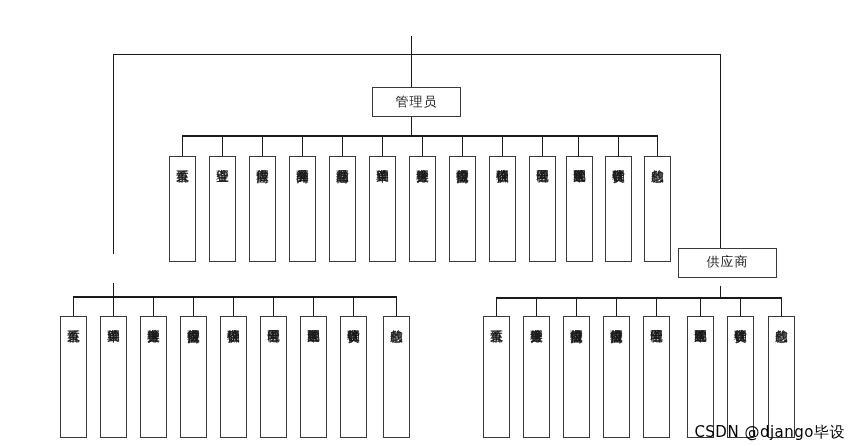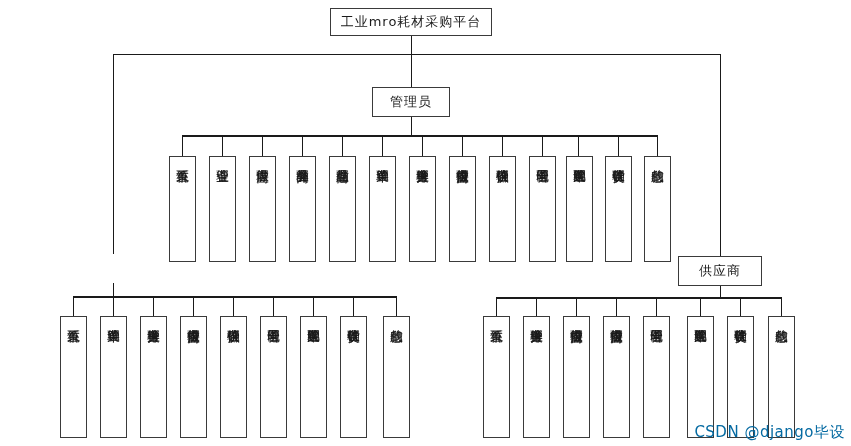--- a/index.html
+++ b/index.html
@@ -59,47 +59,44 @@
   .ln.h { height: 1px; }
   .ln.v { width: 1px; }
   .ln.thick.h { height: 2px; }
 
   
   #watermark {
     position: absolute;
     right: 6px;
     bottom: 4px;
     font-size: 15px;
-    color: #0369a1;
+    color: #000000;
     letter-spacing: 0.5px;
     white-space: nowrap;
     user-select: none;
     pointer-events: none;
   }
 </style>
 </head>
 <body>
 
 <div id="canvas">
 
-  <div class="box h" style="left:330px; top:8px; width:162px; height:28px;">
-    <span>工业mro耗材采购平台</span>
-  </div>
 
   <div class="ln v" style="left:411px; top:36px; height:18px;"></div>
 
   <div class="ln h" style="left:113px; top:54px; width:608px;"></div>
 
   <div class="ln v" style="left:411px; top:54px; height:33px;"></div>
 
   <div class="ln v" style="left:113px; top:54px; height:200px;"></div>
 
   <div class="ln v" style="left:720px; top:54px; height:202px;"></div>
 
-  <div class="box h" style="left:372px; top:87px; width:78px; height:30px;">
+  <div class="box h" style="left:372px; top:87px; width:89px; height:30px;">
     <span>管理员</span>
   </div>
   <div class="ln v" style="left:411px; top:117px; height:18px;"></div>
   <div class="ln thick h" style="left:182px; top:135px; width:475px;"></div>
 
   <div class="ln v" style="left:182px; top:135px; height:21px;"></div>
   <div class="ln v" style="left:222px; top:135px; height:21px;"></div>
   <div class="ln v" style="left:262px; top:135px; height:21px;"></div>
   <div class="ln v" style="left:302px; top:135px; height:21px;"></div>
   <div class="ln v" style="left:342px; top:135px; height:21px;"></div>
@@ -186,21 +183,21 @@
   <div class="box v" style="left:300px; top:316px; width:27px; height:122px;">
       <span class="vtxt">采购配送管理</span>
     </div>
   <div class="box v" style="left:340px; top:316px; width:27px; height:122px;">
       <span class="vtxt">确认收货管理</span>
     </div>
   <div class="box v" style="left:383px; top:316px; width:27px; height:122px;">
       <span class="vtxt">我的信息</span>
     </div>
 
-  <div class="box h" style="left:678px; top:256px; width:84px; height:30px;">
+  <div class="box h" style="left:678px; top:248px; width:99px; height:30px;font-family:Liberation Mono, monospace;">
     <span>供应商</span>
   </div>
   <div class="ln v" style="left:720px; top:286px; height:12px;"></div>
   <div class="ln thick h" style="left:496px; top:297px; width:286px;"></div>
 
   <div class="ln v" style="left:496px; top:297px; height:19px;"></div>
   <div class="ln v" style="left:536px; top:297px; height:19px;"></div>
   <div class="ln v" style="left:576px; top:297px; height:19px;"></div>
   <div class="ln v" style="left:616px; top:297px; height:19px;"></div>
   <div class="ln v" style="left:656px; top:297px; height:19px;"></div>

